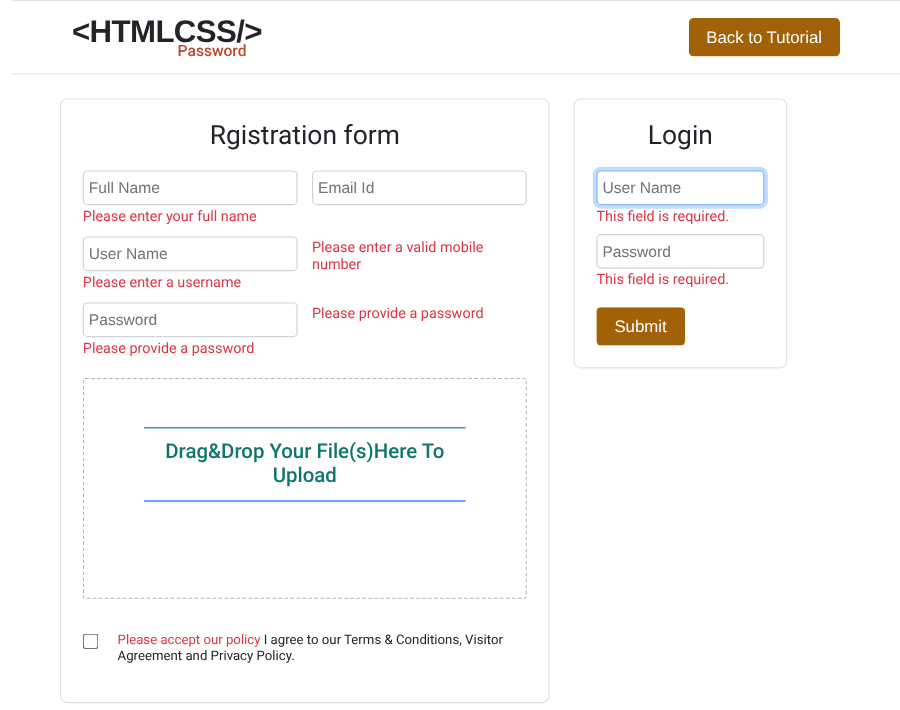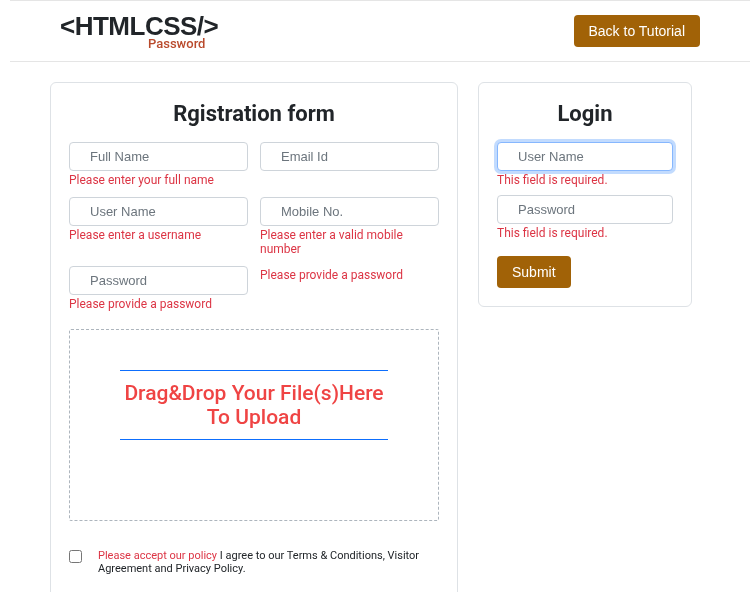--- a/index.html
+++ b/index.html
@@ -5,30 +5,30 @@
   * { box-sizing: border-box; margin: 0; padding: 0; }
   body { font-family: -apple-system, BlinkMacSystemFont, "Segoe UI", Roboto, "Helvetica Sans", Arial, sans-serif; font-size: 14px; background: #fff; color: #212529; }
   .topbar { display: flex; justify-content: space-between; align-items: center; padding: 10px 50px; border-top: 1px solid #e5e5e5; border-bottom: 1px solid #e5e5e5; margin-left: 10px; }
   .logo { font-size: 26px; font-weight: 600; font-family: "Segoe UI", Arial, sans-serif; letter-spacing: -0.5px; }
   .logo-sub { color: #b94a2c; font-size: 13px; font-weight: 500; margin-top: -6px; margin-left: 88px; }
   .btn { display: inline-block; padding: 7px 14px; font-size: 14px; font-weight: 400; text-align: center; border: 1px solid transparent; border-radius: 4px; cursor: pointer; }
   .btn-primary { background: #a16207; color: #fff; }
   .container { display: flex; gap: 20px; padding: 20px 50px; align-items: flex-start; }
   .card { border: 1px solid #dee2e6; border-radius: 6px; padding: 18px; }
   .card-reg { width: 408px; }
-  .card-login { width: 214px; }
-  .card-title { font-size: 22px; font-weight: 700; text-align: center; margin-bottom: 16px; color: #212529; }
+  .card-login { width: 178px; }
+  .card-title { font-size: 22px; font-weight: 400; text-align: center; margin-bottom: 16px; color: #212529; }
   .row { display: flex; gap: 12px; margin-bottom: 4px; }
   .col { flex: 1; }
-  .form-control { width: 100%; padding: 6px 20px; font-size: 13px; border: 1px solid #ced4da; border-radius: 4px; color: #495057; background: #fff; }
+  .form-control { width: 100%; padding: 6px 4px; font-size: 13px; border: 1px solid #ced4da; border-radius: 4px; color: #495057; background: #fff; }
   .form-control::placeholder { color: #6c757d; }
   .form-control.focused { border-color: #86b7fe; box-shadow: 0 0 0 3px rgba(13,110,253,.25); outline: none; }
   .invalid-feedback { color: #dc3545; font-size: 12px; margin-top: 2px; margin-bottom: 6px; display: block; }
   .dropzone { border: 1px dashed #adb5bd; border-radius: 2px; padding: 40px 30px 60px; margin-top: 12px; text-align: center; }
-  .dz-heading { color: #ef4444; font-size: 21px; font-weight: 500; border-top: 1px solid #0d6efd; border-bottom: 1px solid #0d6efd; padding: 10px 0; margin: 0 20px 20px; }
+  .dz-heading { color: #0f766e; font-size: 17px; font-weight: 500; border-top: 1px solid #0d6efd; border-bottom: 1px solid #0d6efd; padding: 10px 0; margin: 0 20px 20px; }
   .dz-select { border: 1px solid #0d6efd; border-radius: 18px; padding: 8px 0; color: #495057; font-size: 13px; cursor: pointer; margin: 0 6px; }
   .policy-row { display: flex; align-items: flex-start; gap: 16px; font-size: 11px; margin-top: 28px; margin-bottom: 14px; }
   .policy-row input[type=checkbox] { margin-top: 1px; border-color: #dc3545; }
   .policy-error { color: #dc3545; }
   .login-field { margin-bottom: 2px; }
   .login-submit { margin-top: 10px; }
 </style>
 </head>
 <body>
 
@@ -54,21 +54,20 @@
         <input class="form-control" placeholder="Email Id" style="">
       </div>
     </div>
 
     <div class="row">
       <div class="col">
         <input class="form-control" placeholder="User Name" style="">
         <span class="invalid-feedback">Please enter a username</span>
       </div>
       <div class="col">
-        <input class="form-control" placeholder="Mobile No." style="">
         <span class="invalid-feedback">Please enter a valid mobile number</span>
       </div>
     </div>
 
     <div class="row">
       <div class="col">
         <input type="password" class="form-control" placeholder="Password" style="">
         <span class="invalid-feedback">Please provide a password</span>
       </div>
       <div class="col">

